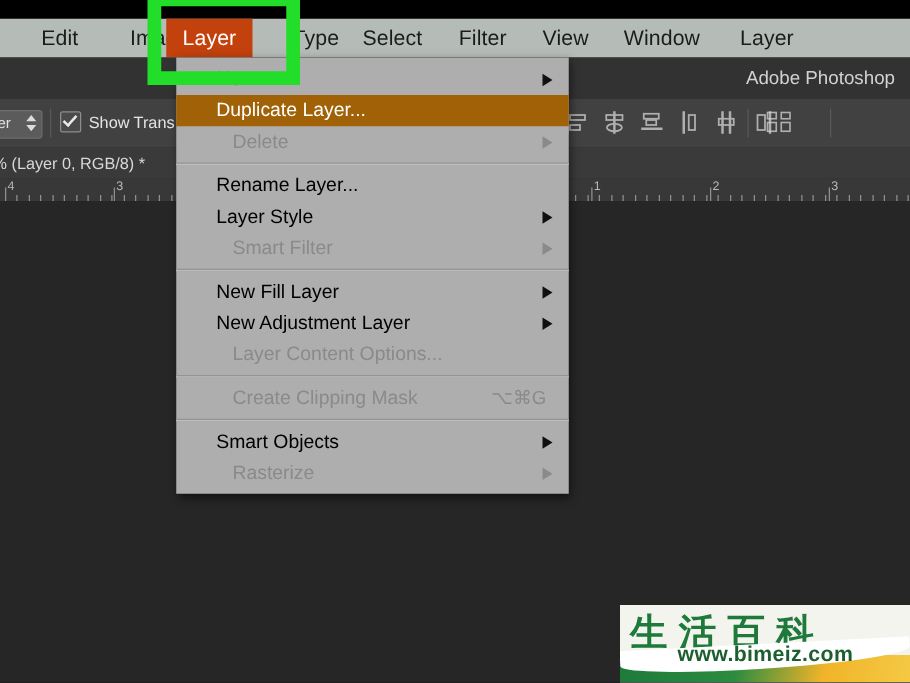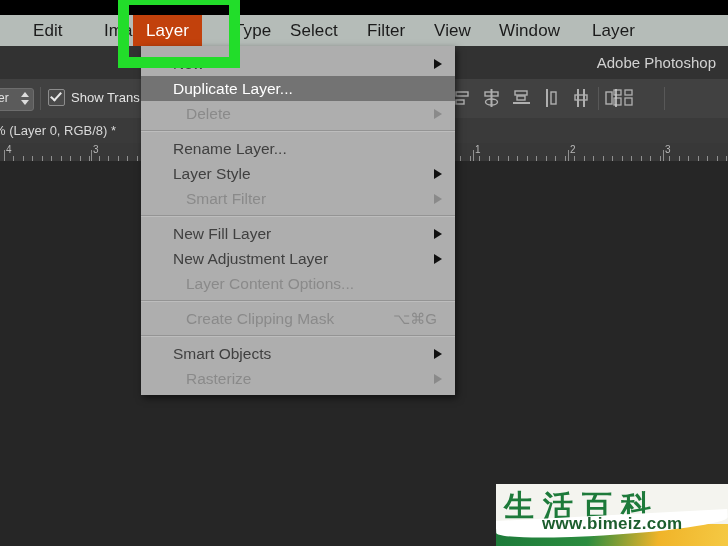--- a/index.html
+++ b/index.html
@@ -212,26 +212,26 @@
     padding: 5px 0 4px 0;
     box-sizing: border-box;
   }
   .mi {
     position: relative;
     height: 25px;
     line-height: 25px;
     padding-left: 32px;
     padding-right: 14px;
     font-size: 15.5px;
-    color: #404040;
+    color: #000000;
     white-space: nowrap;
   }
   .mi.disabled { color: #8a8a8a; margin-left: 13px; }
   .mi.highlight {
-    background: #737373;
+    background: #a16207;
     color: #ffffff;
   }
   .mi .arrow {
     position: absolute;
     right: 13px;
     top: 50%;
     margin-top: -5px;
     width: 0; height: 0;
     border-top: 5px solid transparent;
     border-bottom: 5px solid transparent;

